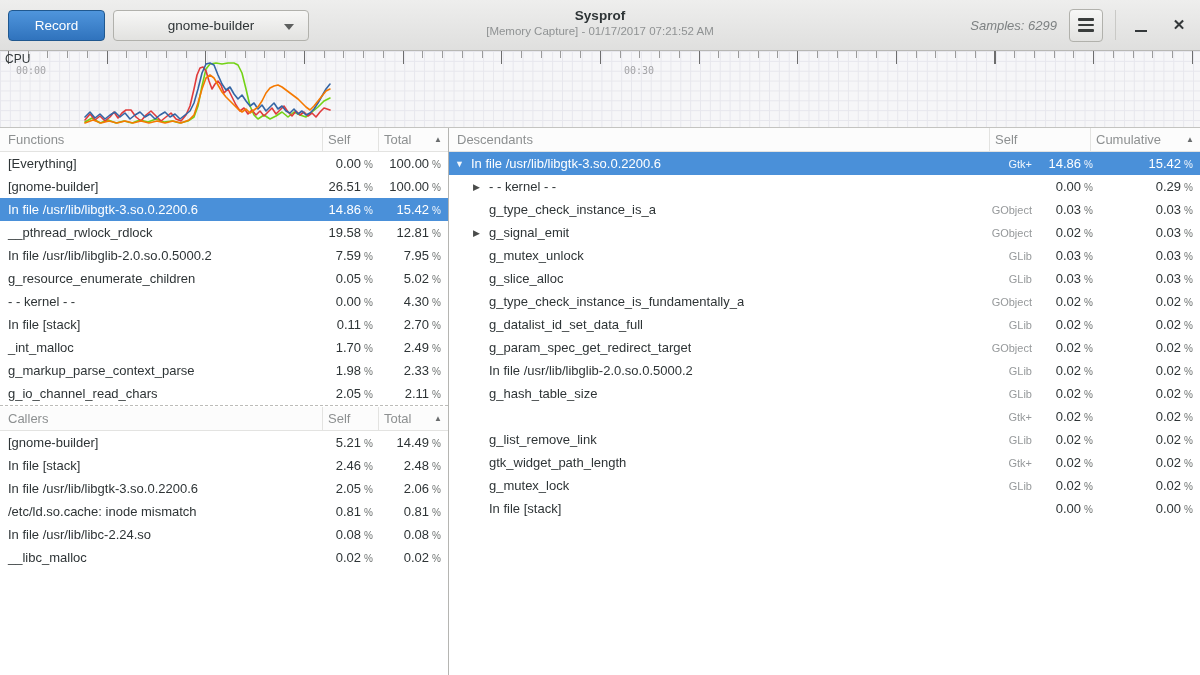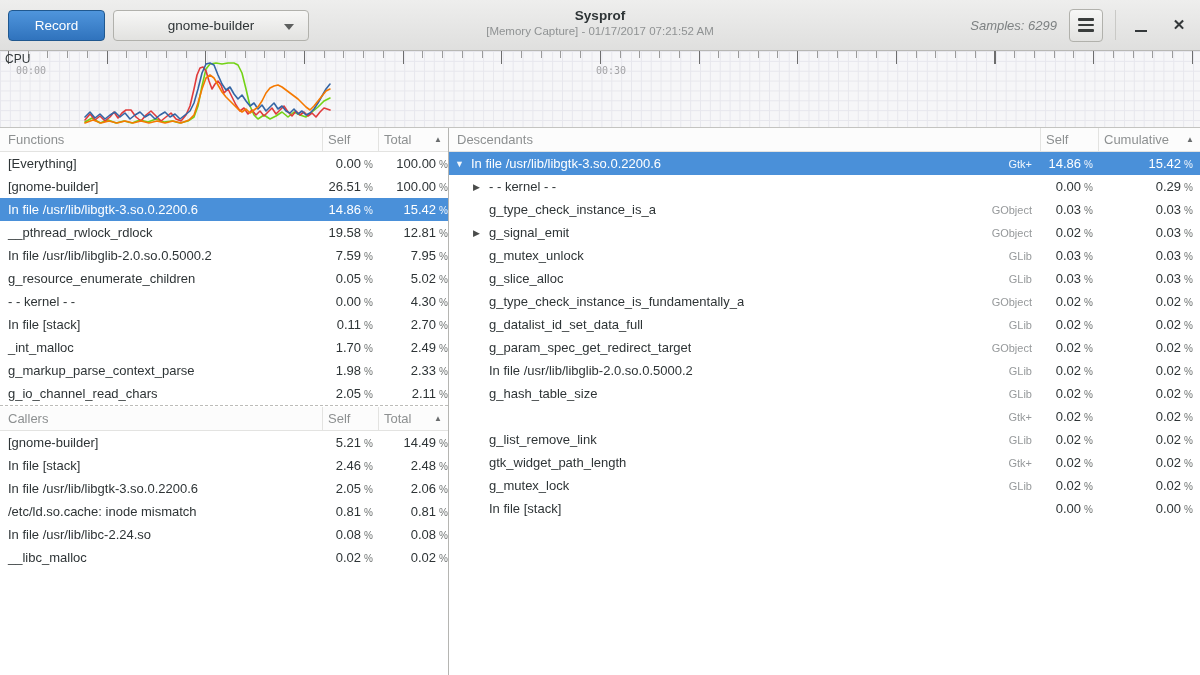--- a/index.html
+++ b/index.html
@@ -39,21 +39,21 @@
   .ruler-small, .ruler-big { position:absolute; top:0; left:0; right:0; pointer-events:none; }
   .ruler-small { height:7px;
      background-image:repeating-linear-gradient(to right, #9a9a9a 0 1px, transparent 1px 19.73px);
      background-position-x:8px; }
   .ruler-big { height:13px;
      background-image:repeating-linear-gradient(to right, #6d6d6d 0 1px, transparent 1px 98.65px);
      background-position-x:8px; }
   .cpu-label { position:absolute; left:5px; top:1px; font-size:12px; color:#33393b; z-index:2; }
   .time-label { position:absolute; font-family:"DejaVu Sans Mono", monospace; font-size:10px; color:#a3a3a6; z-index:2; }
   .t0 { left:16px; top:14px; }
-  .t30 { left:596px; top:14px; }
+  .t30 { left:624px; top:14px; }
   #cpu-lines { position:absolute; left:0; top:0; width:1200px; height:77px; }
 
   
   .panes { display:flex; height:553px; }
   .left-pane { width:448px; display:flex; flex-direction:column; }
   .divider-v { width:1px; background:#b5b5b2; }
   .right-pane { flex:1; display:flex; flex-direction:column; }
 
   
   .thead { height:24px; display:flex; align-items:center; background:#fcfcfc; border-bottom:1px solid #e3e3e1;
@@ -64,37 +64,37 @@
   .sort-arrow { font-size:8px; color:#6a6d6e; margin-left:4px; }
   .row { height:23px; display:flex; align-items:center; font-size:13px; color:#2e3436; background:#fff; }
   .row.selected { background:#4a90d9; color:#fff; }
   .val { text-align:right; white-space:nowrap; }
   .pct { font-size:10px; color:#6f7372; margin-left:3px; }
   .row.selected .pct, .row.selected .tag, .row.selected .expander { color:#f2f7fc; }
 
   
   .lt .fname { flex:1; padding-left:8px; white-space:nowrap; overflow:hidden; }
   .lt .c-self { width:56px; padding-right:5px; }
-  .lt .c-total { width:70px; }
+  .lt .c-total { width:70px; padding-right:7px; }
   .lt .h-self { width:56px; }
   .lt .h-total { width:70px; }
 
   .splitter { height:2px; border-top:1px dashed #bcbcb9; background:#fff; }
 
   
   .rt .namecell { flex:1; display:flex; align-items:center; overflow:hidden; }
   .rt .row { padding-left:6px; }
   .rt .row.child { padding-left:24px; }
   .expander { width:16px; font-size:9px; color:#4a4c4b; text-align:left; flex:none; }
   .rt .fname { white-space:nowrap; overflow:hidden; }
   .tag { margin-left:auto; font-size:11px; color:#96999b; padding-right:8px; white-space:nowrap; }
   .rt .c-self { width:58px; padding-right:5px; }
   .rt .c-total { width:102px; padding-right:7px; }
   .rt .h-self { width:58px; }
-  .rt .h-total { width:102px; }
+  .rt .h-total { width:110px;margin-left:43px; }
 </style>
 </head>
 <body>
 
 <header class="titlebar">
   <button class="btn record-btn">Record</button>
   <button class="btn target-btn">
     <span>gnome-builder</span>
     <span class="caret-down"></span>
   </button>

